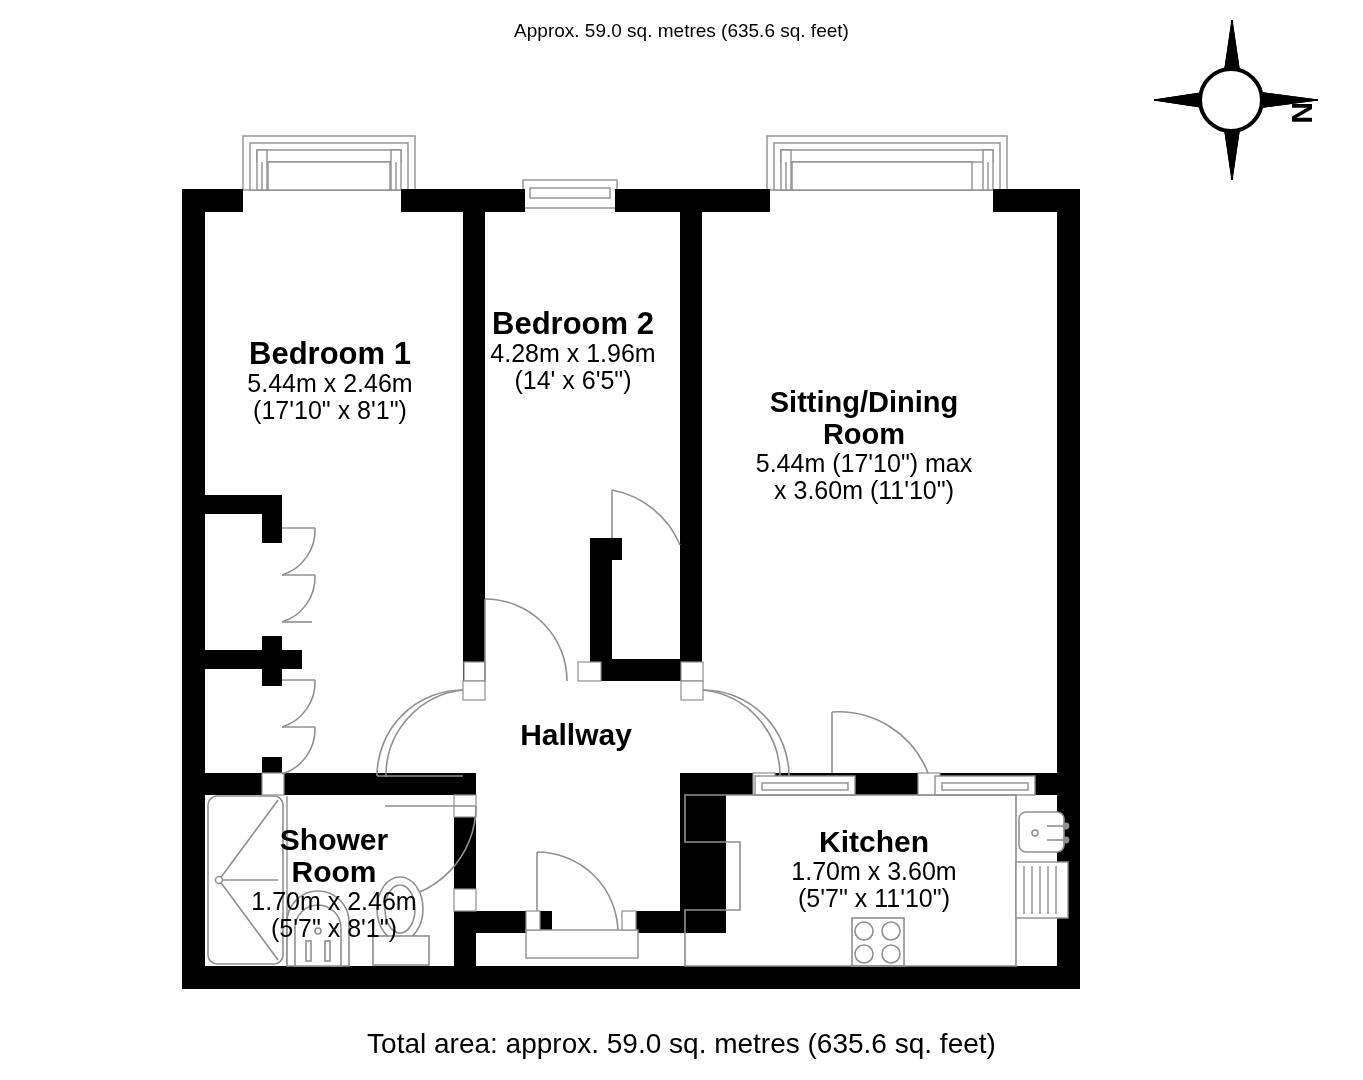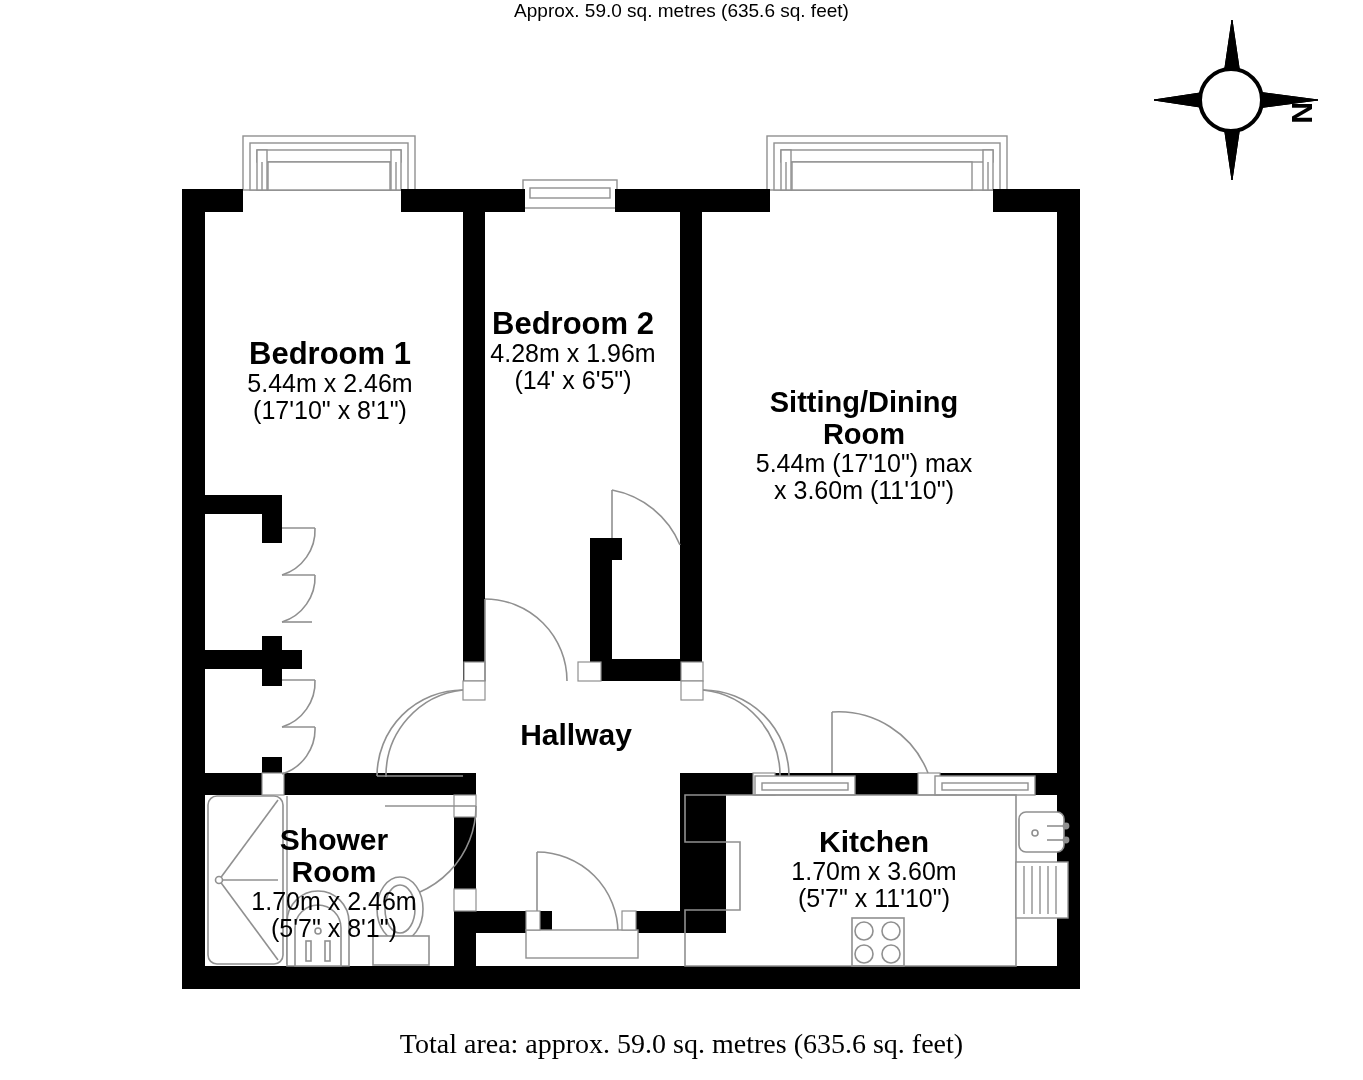--- a/index.html
+++ b/index.html
@@ -29,30 +29,29 @@
   }
   .plan-title {
     font-size: 34px;
     font-weight: bold;
     letter-spacing: -0.2px;
     margin-top: 30px;
   }
   .plan-sub {
     font-size: 19px;
     font-weight: normal;
-    margin-top: 0;
+    margin-top: 20px;
   }
   .footer {
     position: absolute;
     left: 0;
     top: 1028px;
     width: 1363px;
     text-align: center;
     font-size: 28px;
-    font-family: Liberation Serif, serif;
   }
   #compass {
     position: absolute;
     left: 1146px;
     top: 14px;
     width: 180px;
     height: 172px;
   }
   #floorsvg {
     position: absolute;

